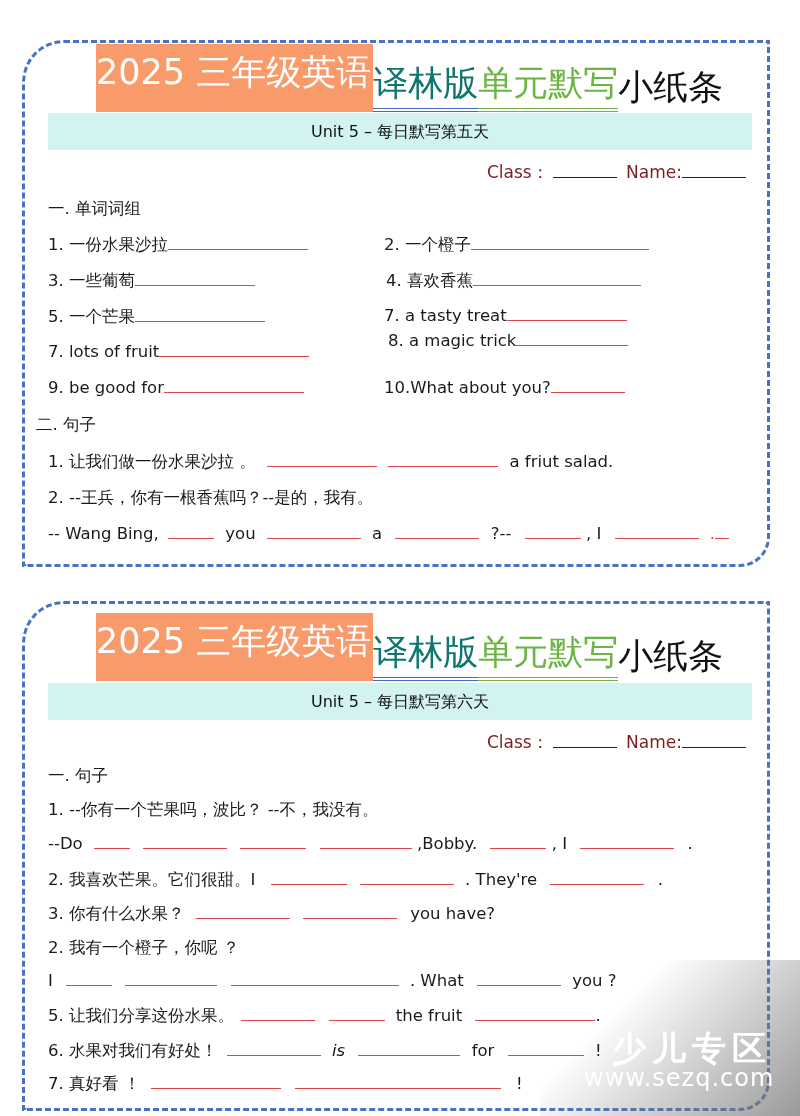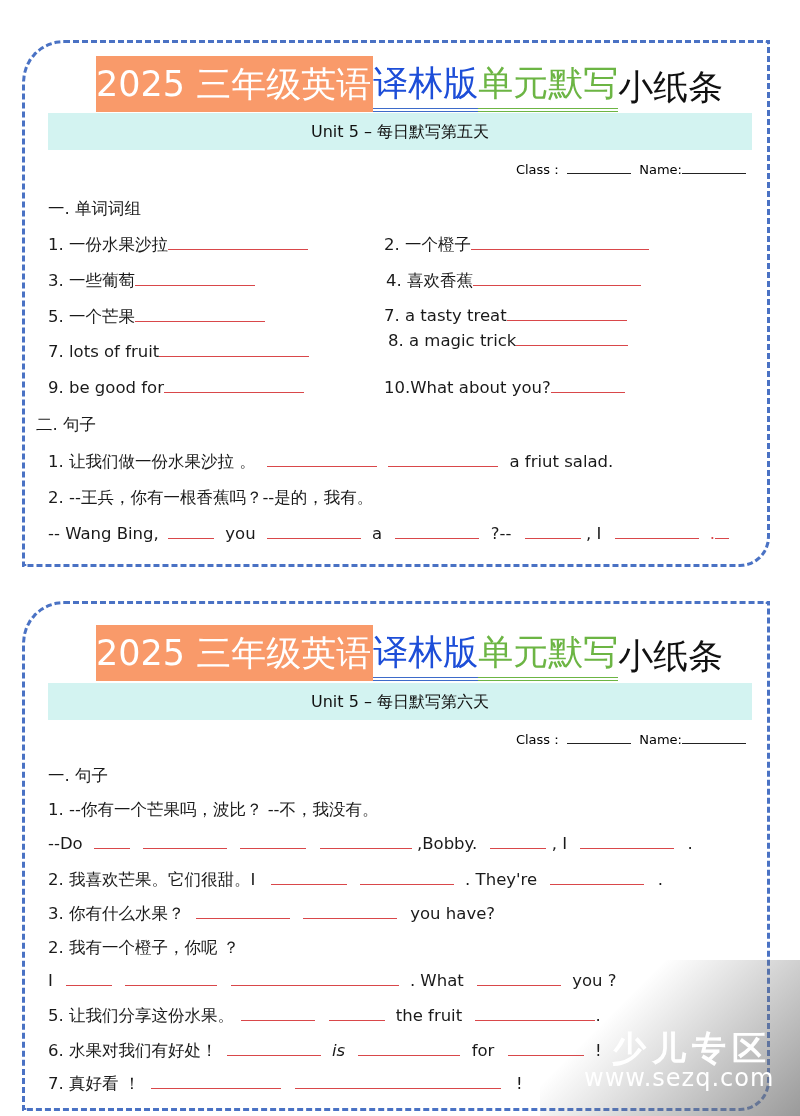--- a/index.html
+++ b/index.html
@@ -4,27 +4,27 @@
 <style>
   html, body { margin:0; padding:0; }
   body { width:800px; height:1116px; background:#ffffff; position:relative; overflow:hidden;
          font-family:"DejaVu Sans", "Liberation Sans", sans-serif; color:#1a1a1a; }
   .card { position:absolute; left:22px; width:748px; box-sizing:border-box;
           border:3px dashed #4a72c4; border-radius:42px 0 30px 0; }
   .card1 { top:40px; height:527px; }
   .card2 { top:601px; height:510px; }
   .title { position:absolute; left:96px; top:56px; height:56px; display:flex; align-items:flex-end;
            font-size:35px; line-height:56px; white-space:nowrap; }
-  .t-orange { background:#f99a6a; color:#fff; padding:0 2px 0 0; height:56px; display:inline-block; }
-  .t-blue { color:#1d4ed8; border-bottom:4px double #3d6bc9; line-height:50px; }
+  .t-orange { background:#f99a6a; color:#fff; padding:0 2px 0 0; height:68px; display:inline-block; }
+  .t-blue { color:#0f766e; border-bottom:4px double #3d6bc9; line-height:50px; }
   .t-green { color:#6cb544; border-bottom:4px double #6cb544; line-height:50px; }
   .t-black { color:#111; line-height:50px; }
   .band { position:absolute; left:48px; width:704px; height:37px; background:#d3f3f1;
           text-align:center; font-size:16px; line-height:37px; color:#111; }
-  .classname { position:absolute; right:50px; font-size:13px; color:#000000; white-space:nowrap; }
+  .classname { position:absolute; right:50px; font-size:17px; color:#7f1d1d; white-space:nowrap; }
   .blank { display:inline-block; border-bottom:1.5px solid #222; height:1px; vertical-align:baseline; margin:0 4px; }
   .line { position:absolute; font-size:16.5px; white-space:nowrap; color:#1a1a1a; }
   .r { display:inline-block; border-bottom:1.5px solid #d9474a; vertical-align:baseline; height:1px; }
   .wm { position:absolute; left:540px; top:960px; width:260px; height:156px;
         background:linear-gradient(135deg, rgba(255,255,255,0) 30%, rgba(120,120,120,0.75) 100%); pointer-events:none; }
   .wm-cn { position:absolute; left:612px; top:1026px; font-size:34px; font-weight:bold; color:#fff; letter-spacing:6px; }
   .wm-url { position:absolute; left:584px; top:1064px; font-size:24px; color:#fff; letter-spacing:1px; font-family:"DejaVu Sans", sans-serif; }
 </style>
 </head>
 <body>

